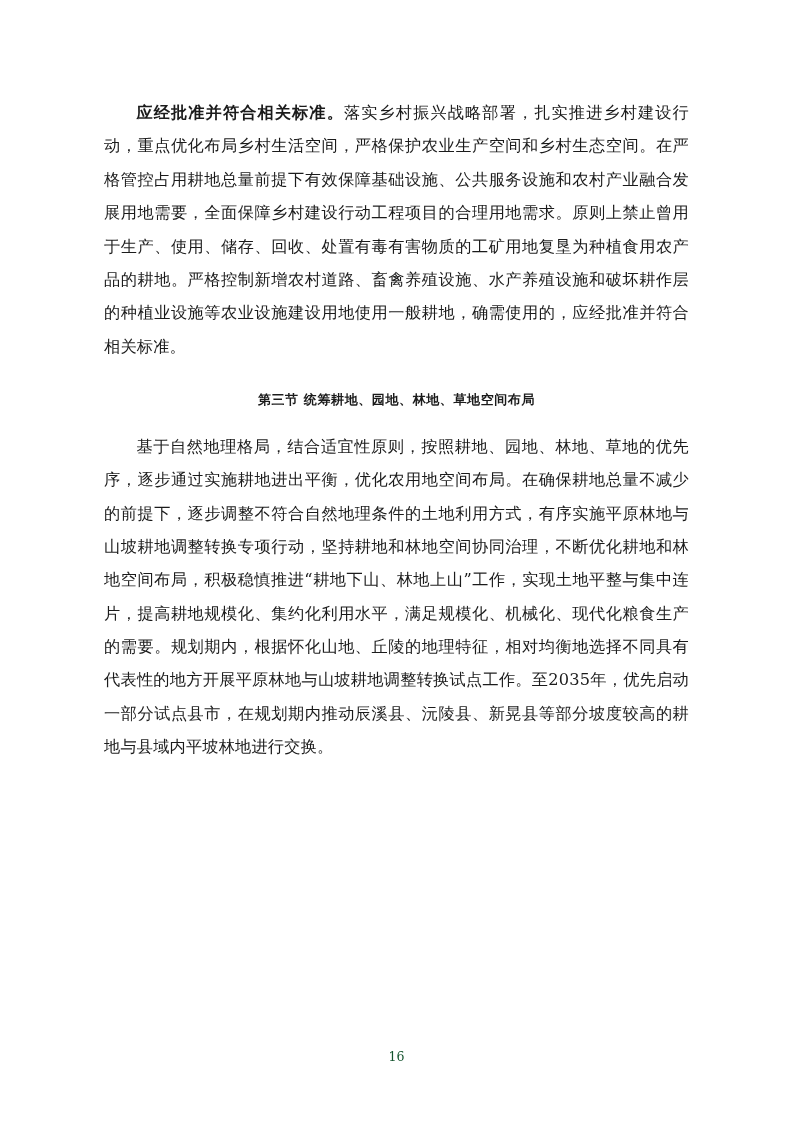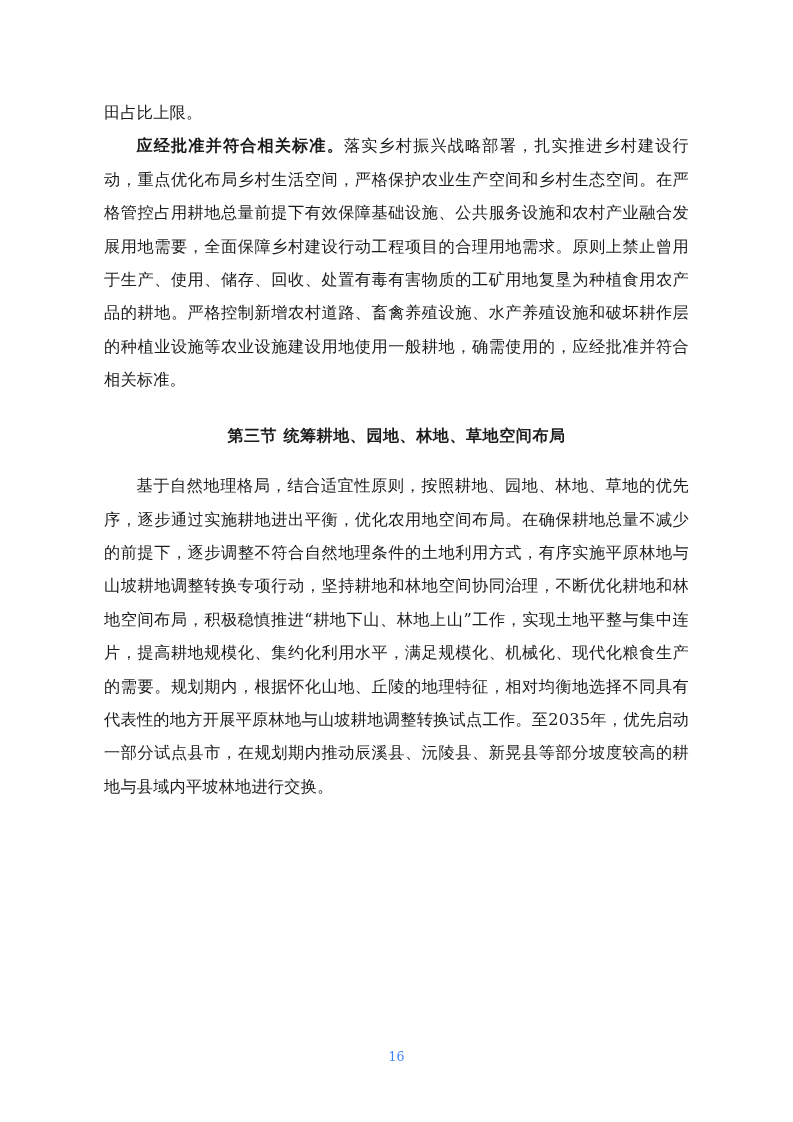--- a/index.html
+++ b/index.html
@@ -34,44 +34,41 @@
   }
   .indent2 {
     text-indent: 2em;
   }
   .lead {
     font-weight: bold;
   }
   .section-heading {
     text-align: center;
     font-weight: bold;
-    font-size: 16px;
+    font-size: 13px;
     margin: 24px 0 16px 0;
     letter-spacing: 0.6px;
   }
   .page-number {
     position: absolute;
     bottom: 58px;
     left: 0;
     width: 100%;
     text-align: center;
     font-size: 12.5px;
     font-family: "DejaVu Serif", "Liberation Serif", serif;
-    color: #3b82f6;
+    color: #14532d;
   }
 </style>
 </head>
 <body>
 
 <div class="page">
   <div class="doc-body">
 
-    <p class="para">
-      <span>田占比上限。</span>
-    </p>
 
     <p class="para indent2">
       <span class="lead">应经批准并符合相关标准。</span><span>落实乡村振兴战略部署，扎实推进乡村建设行动，重点优化布局乡村生活空间，严格保护农业生产空间和乡村生态空间。在严格管控占用耕地总量前提下有效保障基础设施、公共服务设施和农村产业融合发展用地需要，全面保障乡村建设行动工程项目的合理用地需求。原则上禁止曾用于生产、使用、储存、回收、处置有毒有害物质的工矿用地复垦为种植食用农产品的耕地。严格控制新增农村道路、畜禽养殖设施、水产养殖设施和破坏耕作层的种植业设施等农业设施建设用地使用一般耕地，确需使用的，应经批准并符合相关标准。</span>
     </p>
 
     <h2 class="section-heading">第三节 统筹耕地、园地、林地、草地空间布局</h2>
 
     <p class="para indent2">
       <span>基于自然地理格局，结合适宜性原则，按照耕地、园地、林地、草地的优先序，逐步通过实施耕地进出平衡，优化农用地空间布局。在确保耕地总量不减少的前提下，逐步调整不符合自然地理条件的土地利用方式，有序实施平原林地与山坡耕地调整转换专项行动，坚持耕地和林地空间协同治理，不断优化耕地和林地空间布局，积极稳慎推进“耕地下山、林地上山”工作，实现土地平整与集中连片，提高耕地规模化、集约化利用水平，满足规模化、机械化、现代化粮食生产的需要。规划期内，根据怀化山地、丘陵的地理特征，相对均衡地选择不同具有代表性的地方开展平原林地与山坡耕地调整转换试点工作。至2035年，优先启动一部分试点县市，在规划期内推动辰溪县、沅陵县、新晃县等部分坡度较高的耕地与县域内平坡林地进行交换。</span>
     </p>

